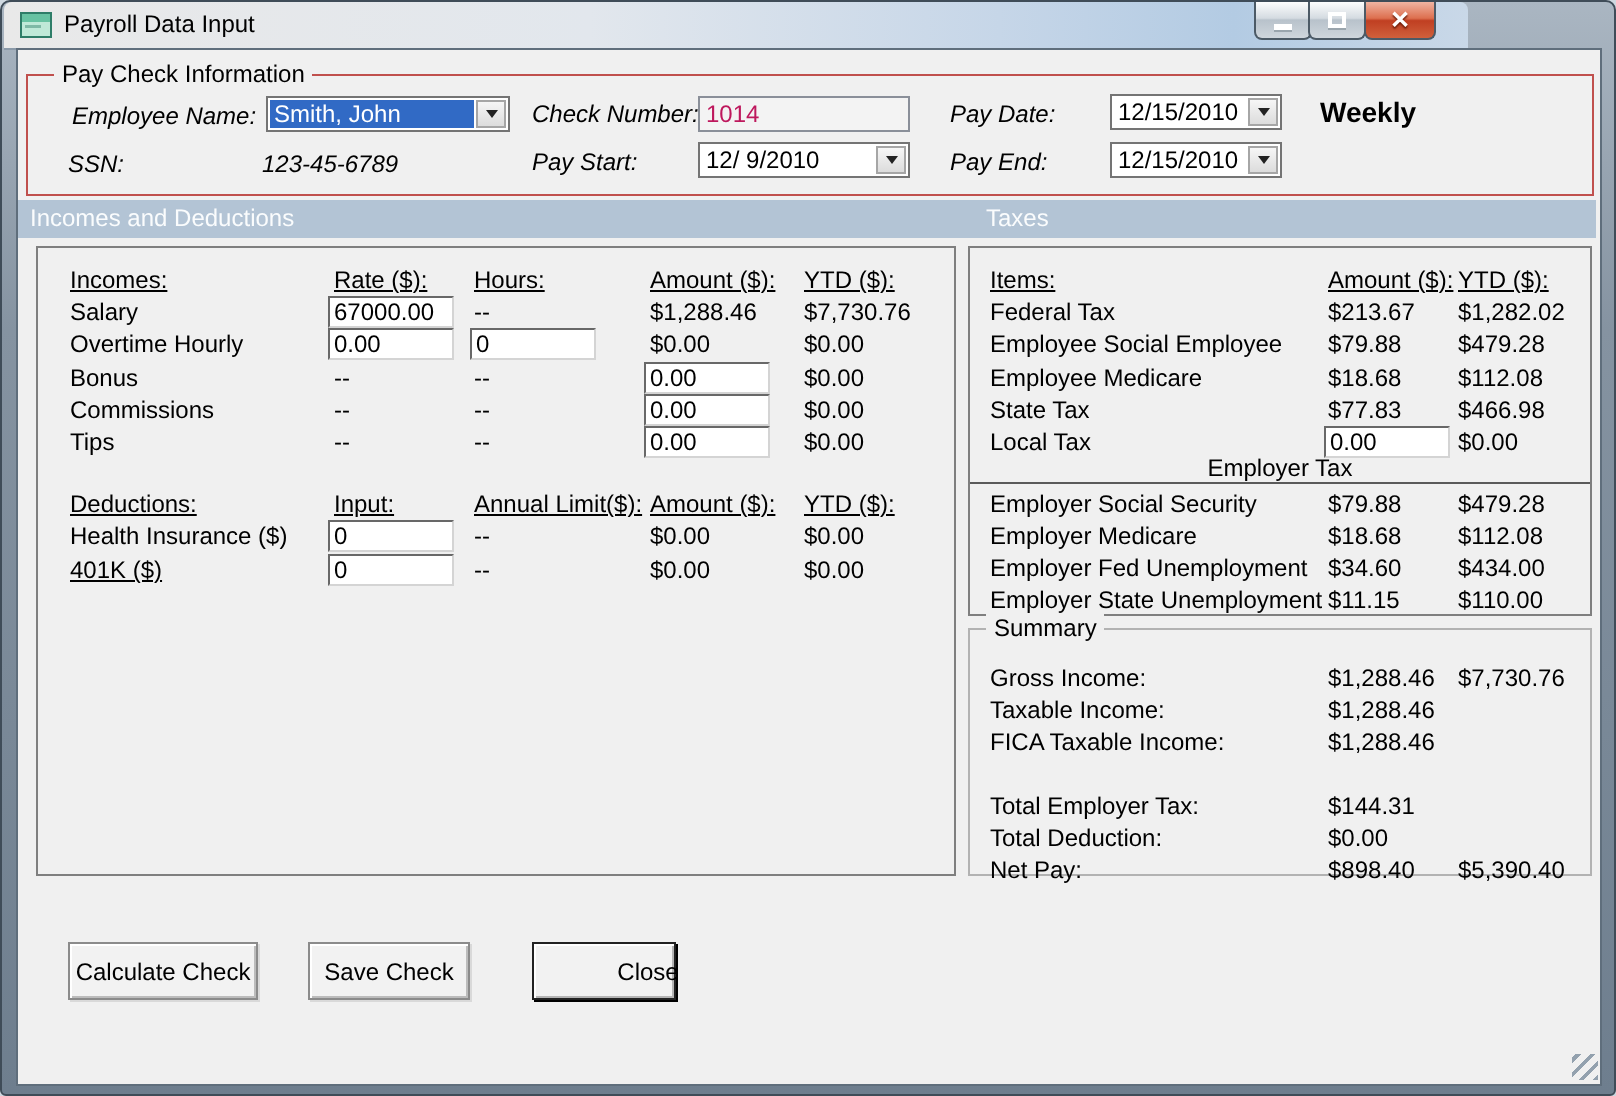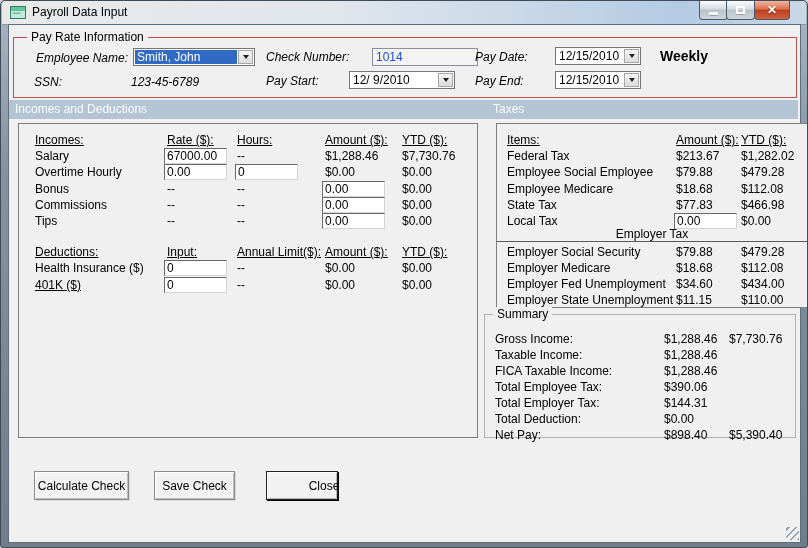--- a/index.html
+++ b/index.html
@@ -1,21 +1,21 @@
 <!DOCTYPE html>
 <html><head>
 <meta charset="utf-8">
 <style>
   html,body{margin:0;padding:0;background:#cfd8e0;}
   *{font-family:"Liberation Sans",sans-serif;}
   .win{position:relative;width:808px;height:548px;margin:0 auto;
        background:linear-gradient(to bottom,#aab6c2,#8593a1 30%,#6e7e8e);
        border:1px solid #3f4c58;box-sizing:border-box;border-radius:5px 5px 3px 3px;overflow:hidden;}
   
-  .titlebar{position:absolute;left:1px;top:0;width:804px;height:23px;
+  .titlebar{position:absolute;left:1px;top:0;width:732px;height:23px;
        background:linear-gradient(to right,#e9e9e9 0%,#e2e7ed 40%,#c6d6e8 68%,#b3cbe3 84%,#c9d8e8 100%);
        border-bottom:1px solid #8b9aa9;border-radius:4px 4px 0 0;}
   .appicon{position:absolute;left:8px;top:5px;width:16px;height:13px;}
   .apptitle{position:absolute;left:30px;top:4px;font-size:12px;color:#000;white-space:nowrap;}
   .wbtn{position:absolute;top:0;height:19px;border:1px solid #4c5a66;border-top:none;
        border-radius:0 0 4px 4px;box-sizing:border-box;display:flex;align-items:center;justify-content:center;cursor:default;}
   .wbtn.minb{right:78px;width:29px;background:linear-gradient(#fdfdfd,#d4dbe1 45%,#b8c2cb 50%,#cfd6dc);}
   .wbtn.maxb{right:51px;width:29px;background:linear-gradient(#fdfdfd,#d4dbe1 45%,#b8c2cb 50%,#cfd6dc);}
   .wbtn.closeb{right:16px;width:36px;background:linear-gradient(#f0b4a2,#dd6f4f 45%,#c03f22 52%,#d0603c);}
   .gmin{width:9px;height:3px;background:#fff;box-shadow:0 1px 0 #9aa5ad;margin-top:6px;}
@@ -25,35 +25,35 @@
   .client{position:absolute;left:7px;top:23px;width:791px;height:517px;background:#f0f0f0;border:1px solid #5f6e7c;box-sizing:content-box;}
   .content{position:absolute;left:0;top:0;width:808px;height:548px;}
   .grip{position:absolute;right:10px;bottom:9px;width:13px;height:13px;
        background:repeating-linear-gradient(315deg,#93a1ae 0 2px,transparent 2px 5px);}
   
   .gbox{position:absolute;left:12px;top:36px;width:782px;height:59px;border:1px solid #c0504d;}
   .gbox-label{position:absolute;left:26px;top:29px;background:#f0f0f0;padding:0 4px;font-size:12px;color:#000;}
   .lbl{position:absolute;font-size:12px;color:#000;white-space:nowrap;font-style:italic;}
   .freq{position:absolute;font-size:14px;font-weight:bold;color:#000;}
   .tb{position:absolute;height:18px;box-sizing:border-box;border:1px solid #8a8f99;background:#f3f3f3;
-      font-size:12px;padding:1px 3px;color:#1d4ed8;margin-left:23px;}
+      font-size:12px;padding:1px 3px;color:#be185d;}
   .combo{position:absolute;height:18px;box-sizing:border-box;border:1px solid #747474;background:#fff;}
   .ctext{position:absolute;left:1px;top:1px;right:17px;bottom:1px;font-size:12px;line-height:14px;padding:0 2px;
       white-space:nowrap;overflow:hidden;color:#000;}
   .ctext.sel{background:#316ac5;color:#fff;}
   .cbtn{position:absolute;right:1px;top:1px;bottom:1px;width:15px;background:linear-gradient(#f6f6f6,#dcdcdc);
       border:1px solid #a6a6a6;box-sizing:border-box;display:flex;align-items:center;justify-content:center;}
   .tri{width:0;height:0;border-left:3px solid transparent;border-right:3px solid transparent;border-top:4px solid #222;}
   
   .secbar{position:absolute;left:8px;top:99px;width:789px;height:19px;background:#b3c4d5;}
   .sectxt{position:absolute;top:0;font-size:12px;line-height:19px;color:#fafcfd;white-space:nowrap;}
   
   .panel{position:absolute;border:1px solid #7f7f7f;box-sizing:border-box;background:#f0f0f0;}
   .lpanel{left:17px;top:122px;width:460px;height:315px;}
-  .rpanel{left:483px;top:122px;width:312px;height:185px;margin-left:12px;}
+  .rpanel{left:483px;top:122px;width:312px;height:185px;}
   .sumbox{position:absolute;left:483px;top:313px;width:312px;height:124px;border:1px solid #b2b2b2;box-sizing:border-box;padding-left:32px;}
   .sum-label{position:absolute;left:492px;top:306px;background:#f0f0f0;padding:0 4px;font-size:12px;color:#000;}
   .lrow,.rrow{position:absolute;left:0;width:100%;height:14px;font-size:12px;line-height:14px;white-space:nowrap;color:#000;}
   .lrow span,.rrow span{position:absolute;top:0;}
   .l-c0{left:16px}.l-c1{left:148px}.l-c2{left:218px}.l-c3{left:306px}.l-c4{left:383px}
   .r-c0{left:10px}.r-c1{left:179px}.r-c2{left:244px}
   .u{text-decoration:underline;}
   .ti{position:absolute;top:-1px;height:16px;box-sizing:border-box;border:1px solid;
       border-color:#686868 #d4d4d4 #d4d4d4 #686868;background:#fff;font-size:12px;padding:0 2px;margin:0;color:#000;}
   .ti.p-rate{left:145px;width:63px}
@@ -89,21 +89,21 @@
     <div class="wbtn closeb">
         <span class="gclose">✕</span>
       </div>
   </div>
 
   <div class="client"></div>
 
   <div class="content">
 
     <div class="gbox"></div>
-    <span class="gbox-label">Pay Rate Information</span>
+    <span class="gbox-label">Pay Check Information</span>
 
     <span class="lbl" style="left:35px;top:50px">Employee Name:</span>
     <div class="combo" style="left:132px;top:47px;width:122px">
       <span class="ctext sel">Smith, John</span>
       <span class="cbtn">
           <span class="tri"></span>
         </span>
     </div>
     <span class="lbl" style="left:33px;top:74px">SSN:</span>
     <span class="lbl" style="left:130px;top:74px">123-45-6789</span>
@@ -269,25 +269,20 @@
       <div class="rrow" style="top:33px">
         <span class="r-c0">Taxable Income:</span>
         <span class="r-c1">$1,288.46</span>
         <span class="r-c2"></span>
       </div>
       <div class="rrow" style="top:49px">
         <span class="r-c0">FICA Taxable Income:</span>
         <span class="r-c1">$1,288.46</span>
         <span class="r-c2"></span>
       </div>
-      <div class="rrow" style="top:65px">
-        <span class="r-c0">Total Employee Tax:</span>
-        <span class="r-c1">$390.06</span>
-        <span class="r-c2"></span>
-      </div>
       <div class="rrow" style="top:81px">
         <span class="r-c0">Total Employer Tax:</span>
         <span class="r-c1">$144.31</span>
         <span class="r-c2"></span>
       </div>
       <div class="rrow" style="top:97px">
         <span class="r-c0">Total Deduction:</span>
         <span class="r-c1">$0.00</span>
         <span class="r-c2"></span>
       </div>

